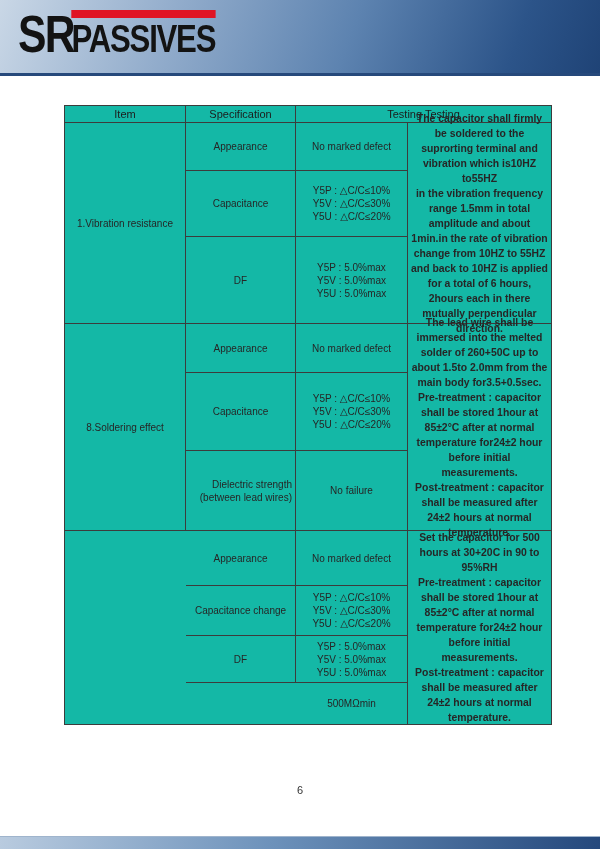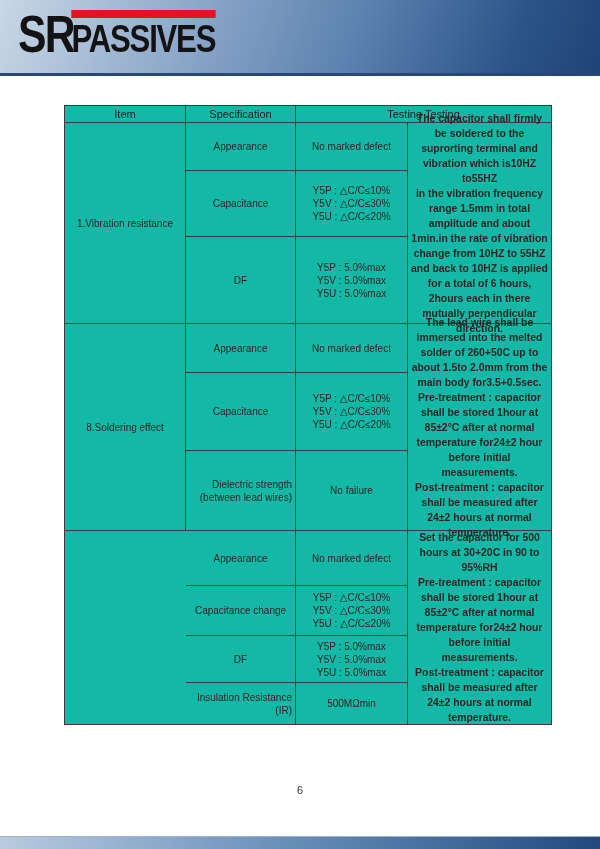--- a/index.html
+++ b/index.html
@@ -126,19 +126,18 @@
 Pre-treatment : capacitor shall be stored 1hour at 85±2°C after at normal temperature for24±2 hour before initial measurements.
 Post-treatment : capacitor shall be measured after 24±2 hours at normal temperature.</div>
   <div class="cell c2" style="grid-row:9">Capacitance change</div>
   <div class="cell c3" style="grid-row:9">Y5P : △C/C≤10%
 Y5V : △C/C≤30%
 Y5U : △C/C≤20%</div>
   <div class="cell c2" style="grid-row:10">DF</div>
   <div class="cell c3" style="grid-row:10">Y5P : 5.0%max
 Y5V : 5.0%max
 Y5U : 5.0%max</div>
-  <div class="cell nbb c2" style="grid-row:11">Insulation Resistance (IR)</div>
   <div class="cell nbb c3" style="grid-row:11">500MΩmin</div>
 </div>
 
 <div class="page-num">6</div>
 
 <footer class="band-bottom"></footer>
 
 </body></html>

